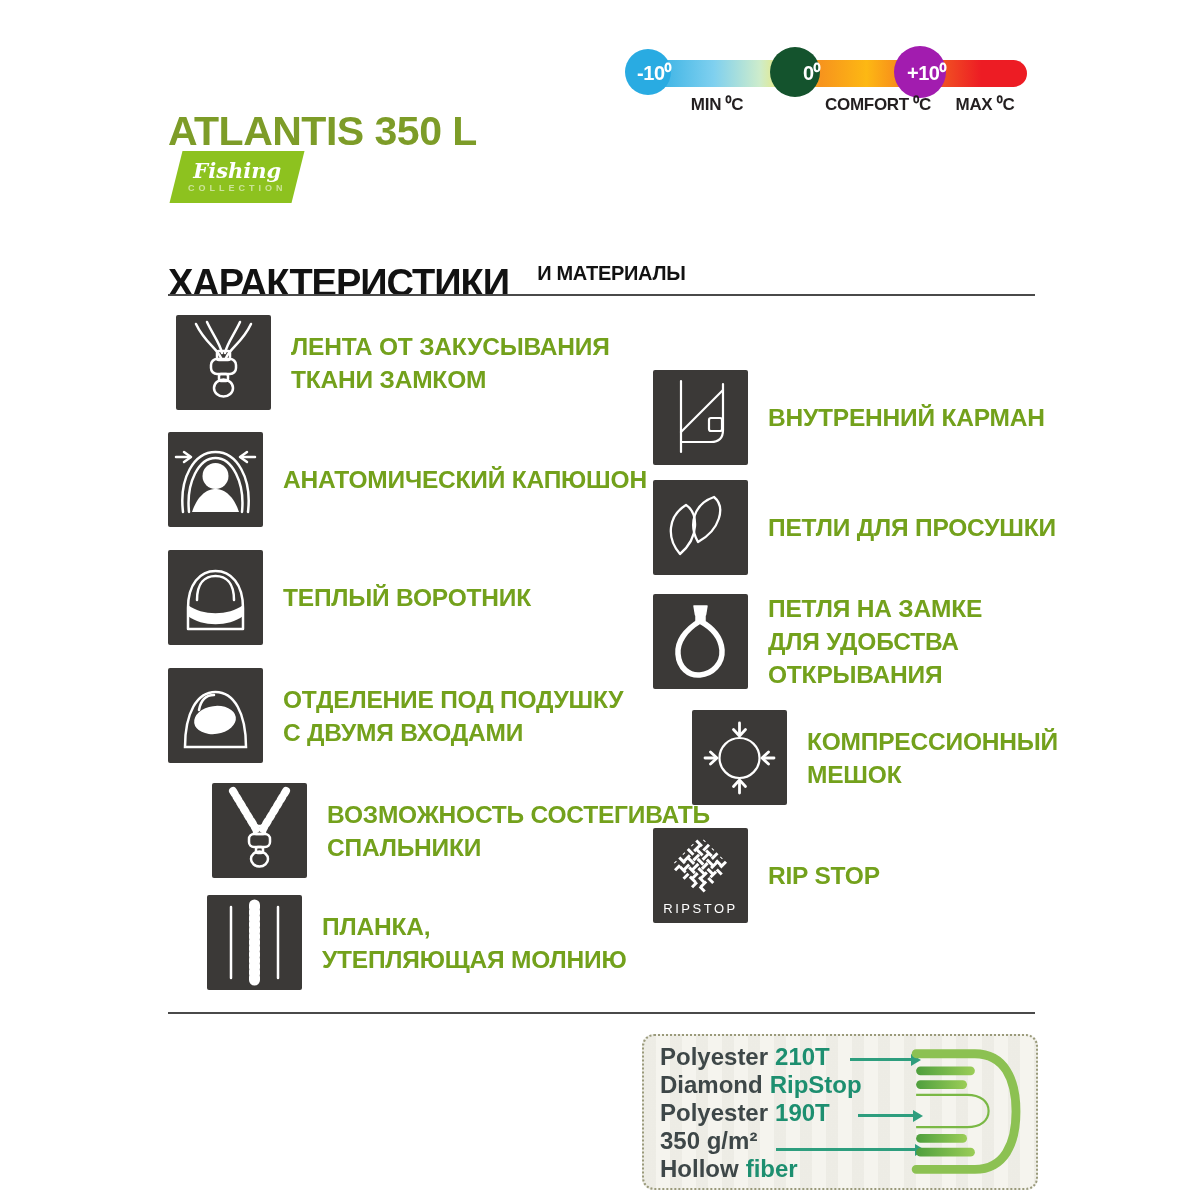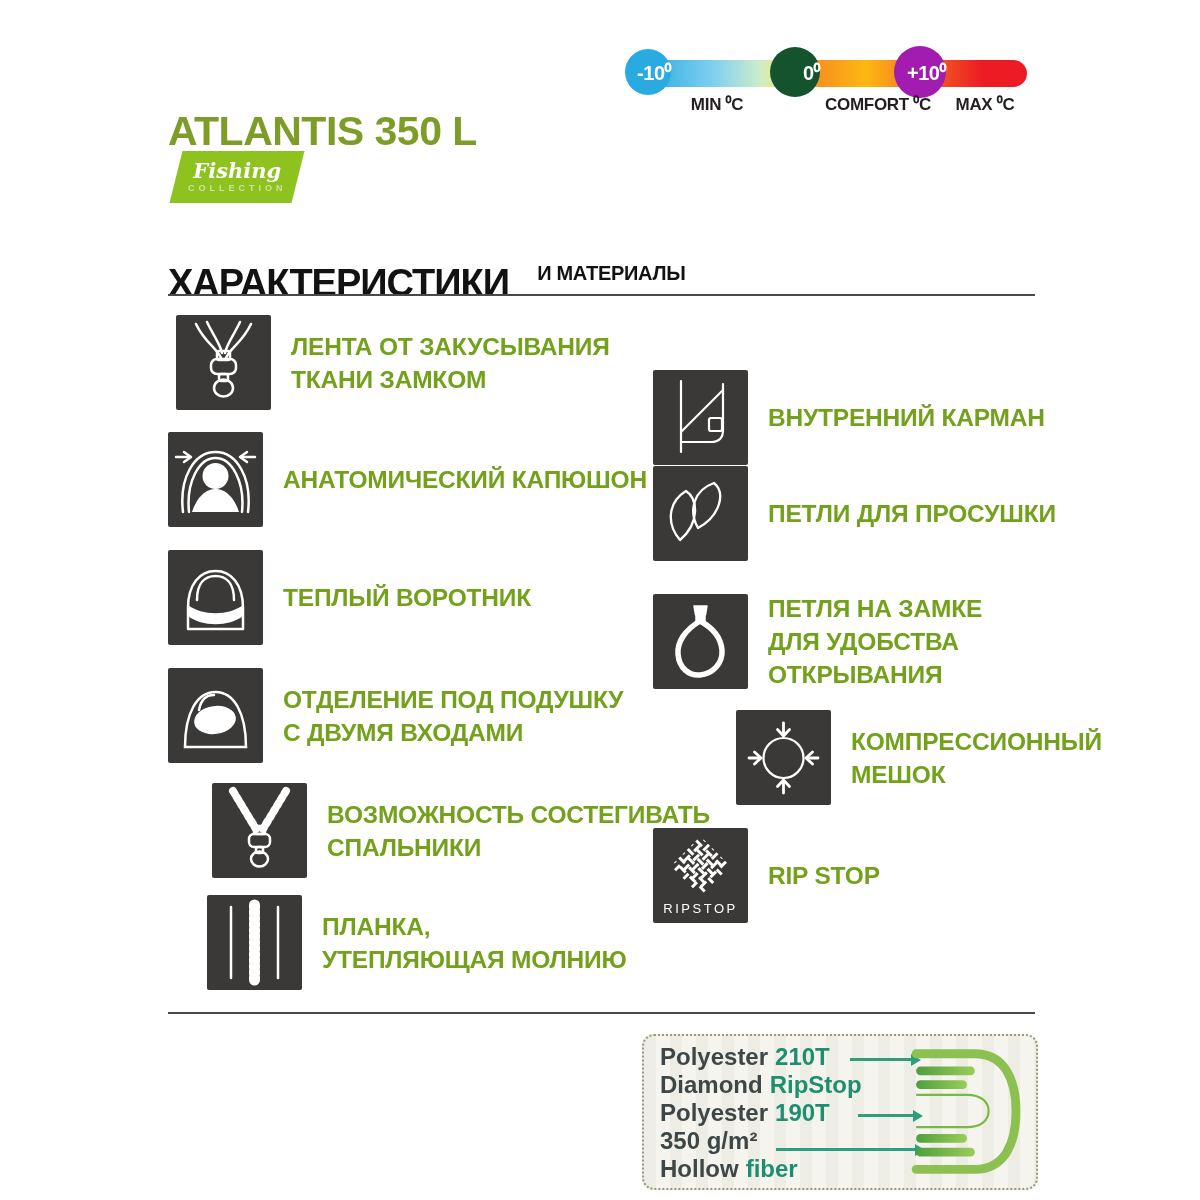--- a/index.html
+++ b/index.html
@@ -203,21 +203,21 @@
         <path d="M28,62 L70,20"></path>
         <path d="M70,14 L70,60 Q70,72 58,72 L28,72"></path>
         <rect x="56" y="48" width="13" height="13" rx="2"></rect>
       </svg>
     </div>
     <div class="ftext">
       <div>ВНУТРЕННИЙ КАРМАН</div>
     </div>
   </div>
 
-  <div class="feature" style="left:653px;top:466px;">
+  <div class="feature" style="left:653px;top:480px;">
     <div class="ficon">
       <svg width="95" height="95" viewBox="0 0 95 95" fill="none" stroke="#fff" stroke-width="2.3" stroke-linejoin="round">
         <path d="M27,74 C13,58 15,36 33,25 C45,33 47,57 27,74 Z"></path>
         <path d="M45,62 C35,44 41,24 61,17 C73,27 67,50 45,62 Z"></path>
       </svg>
     </div>
     <div class="ftext">
       <div>ПЕТЛИ ДЛЯ ПРОСУШКИ</div>
     </div>
   </div>
@@ -230,21 +230,21 @@
         <path d="M47,27 C32,36 24,48 25,60 C26,74 36,82 47,81 C59,80 70,70 69,56 C68,44 60,34 47,27 Z" stroke-width="5.5"></path>
       </svg>
     </div>
     <div class="ftext">
       <div>ПЕТЛЯ НА ЗАМКЕ</div>
       <div>ДЛЯ УДОБСТВА</div>
       <div>ОТКРЫВАНИЯ</div>
     </div>
   </div>
 
-  <div class="feature" style="left:692px;top:710px;padding-left:44px;">
+  <div class="feature" style="left:648px;top:710px;padding-left:44px;">
     <div class="ficon">
       <svg width="95" height="95" viewBox="0 0 95 95" fill="none" stroke="#fff" stroke-width="2.8" stroke-linecap="round" stroke-linejoin="round">
         <circle cx="47.5" cy="48" r="20" stroke-width="2.2"></circle>
         <path d="M47.5,13 V24"></path>
           <path d="M41.5,19.5 L47.5,26 L53.5,19.5"></path>
         <path d="M47.5,83 V72"></path>
           <path d="M41.5,76.5 L47.5,70 L53.5,76.5"></path>
         <path d="M13,48 H24"></path>
           <path d="M18.5,42 L25,48 L18.5,54"></path>
         <path d="M82,48 H71"></path>

